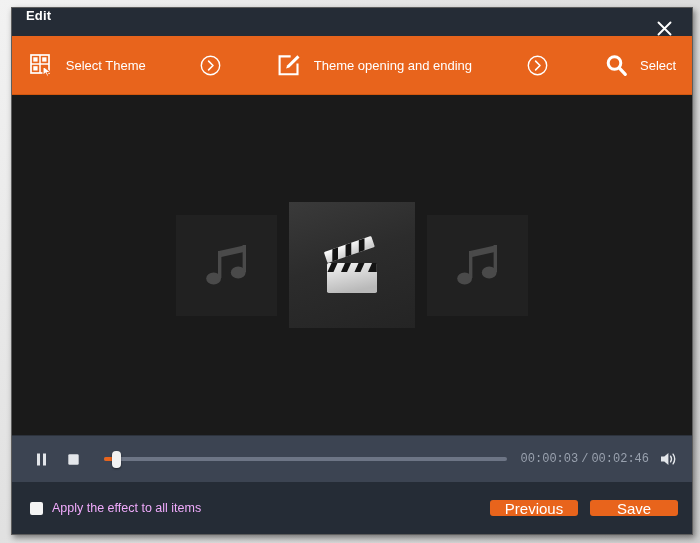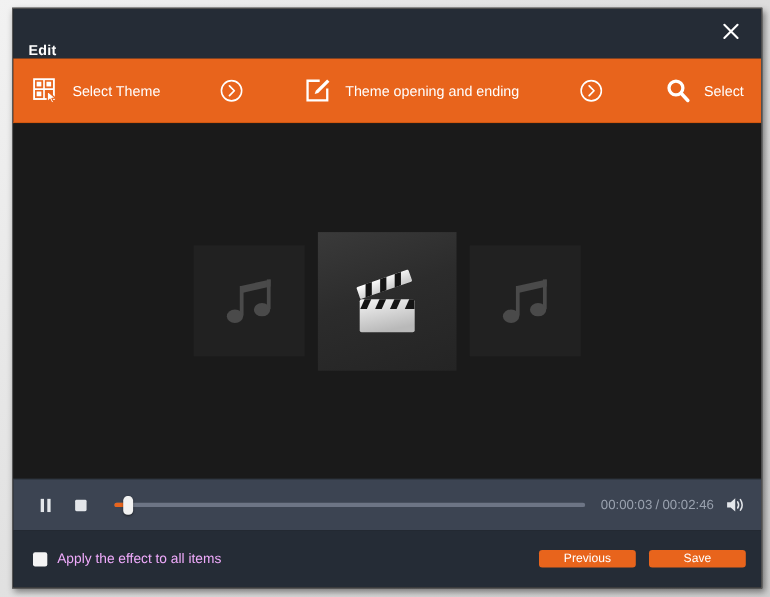--- a/index.html
+++ b/index.html
@@ -26,24 +26,24 @@
     background: #1b1b1b;
     border: 1px solid #5d5d5d;
     box-shadow: 2px 3px 6px rgba(0,0,0,.45);
     display: flex;
     flex-direction: column;
     overflow: hidden;
   }
 
   
   #title-bar {
-    height: 45px;
+    height: 28px;
     background: #252c36;
     display: flex;
-    align-items: flex-end;
+    align-items: flex-start;
     flex: 0 0 auto;
     position: relative;
   }
   #title-text {
     color: #ffffff;
     font-size: 13px;
     font-weight: bold;
     margin-left: 14px;
     letter-spacing: .2px;
   }
@@ -168,21 +168,21 @@
     width: 9px; height: 17px;
     background: #f2f2f2;
     border-radius: 4px;
     box-shadow: 0 1px 2px rgba(0,0,0,.5);
   }
   #time-readout {
     color: #99a1ae;
     font-size: 12px;
     white-space: nowrap;
     margin-right: 9px;
-    font-family: Liberation Sans, sans-serif;
+    font-family: Liberation Mono, monospace;
   }
   #time-sep { margin: 0 3px; }
   #volume-button {
     width: 22px; height: 22px;
     display: flex; align-items: center; justify-content: center;
     cursor: pointer;
   }
 
   
   #footer {
@@ -211,21 +211,21 @@
     white-space: nowrap;
   }
   #footer-spacer { flex: 1 1 auto; }
   .footer-btn {
     height: 16px;
     min-width: 88px;
     background: #e8641c;
     border: none;
     border-radius: 3px;
     color: #ffffff;
-    font-size: 11px;
+    font-size: 15px;
     font-family: "Liberation Sans", sans-serif;
     cursor: pointer;
     padding: 0 14px;
     margin-left: 12px;
   }
 </style>
 </head>
 <body>
 
 <div id="app-frame">

